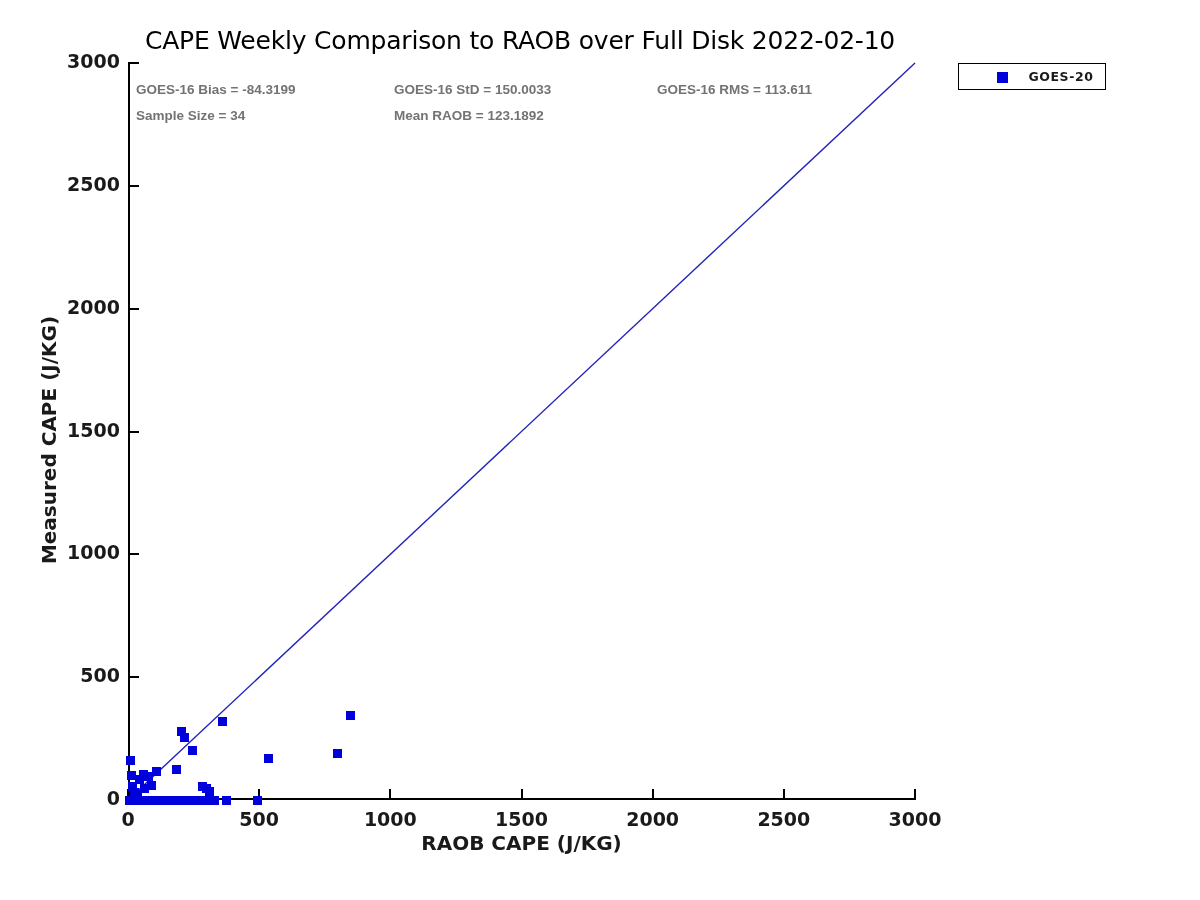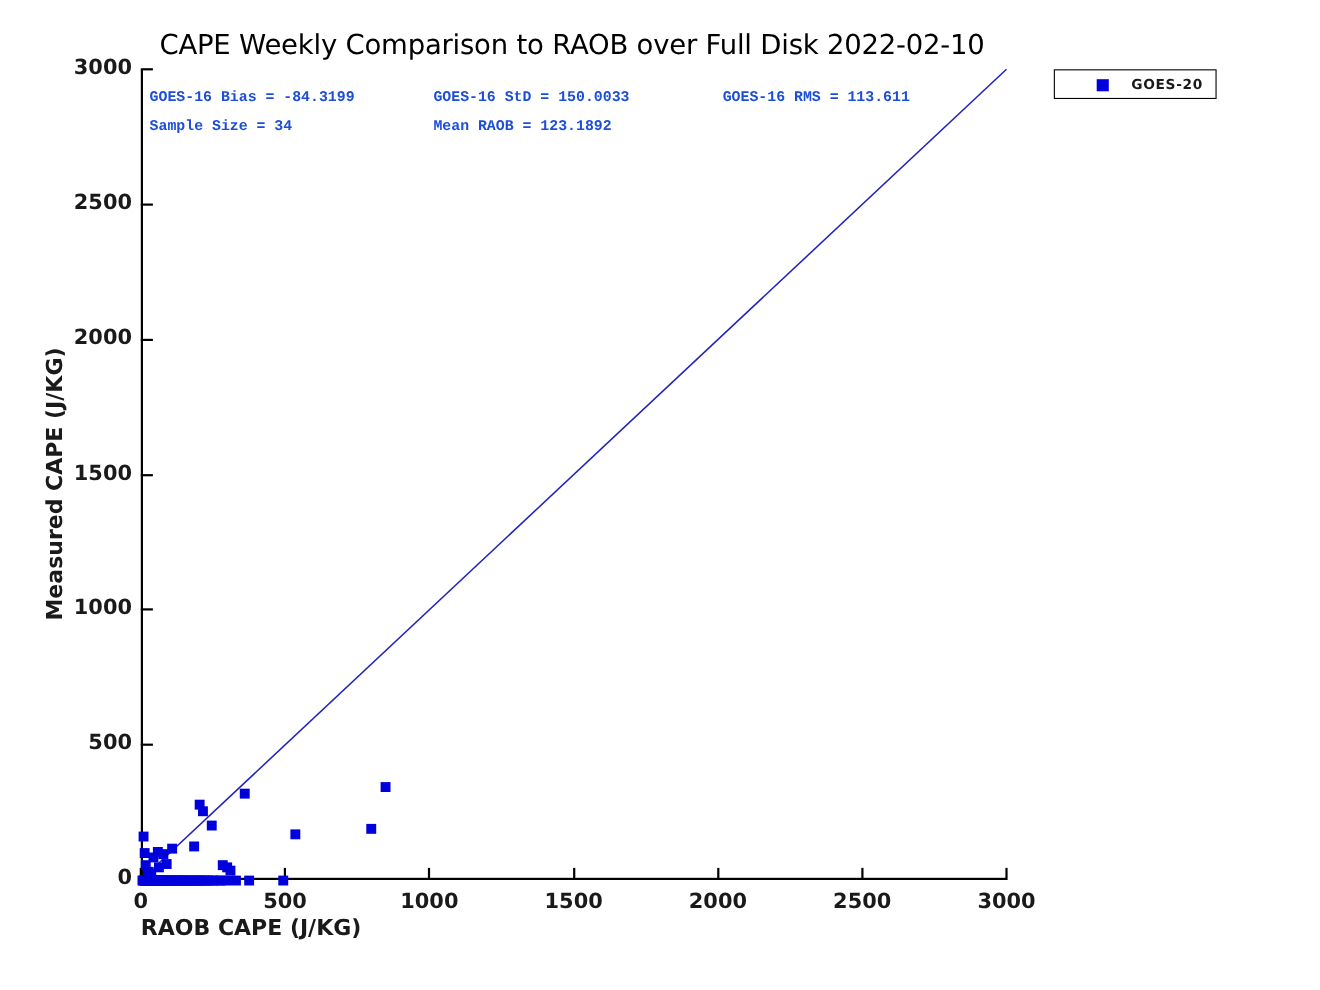--- a/index.html
+++ b/index.html
@@ -40,23 +40,23 @@
     width: 787px;
     height: 737px;
     border-left: 2px solid #000;
     border-bottom: 2px solid #000;
     box-sizing: border-box;
   }
   .stats-line {
     position: absolute;
     font-size: 13.5px;
     font-weight: bold;
-    color: #1d4ed8;
+    color: #737373;
     white-space: nowrap;
-    font-family: Liberation Mono, monospace;
+    font-family: Liberation Sans, sans-serif;
   }
   .stat-a { left: 136px; }
   .stat-b { left: 394px; }
   .stat-c { left: 657px; }
   .row-1 { top: 82px; }
   .row-2 { top: 108px; }
   .ytick-wrap {
     position: absolute;
     left: 0;
     width: 120px;
@@ -88,21 +88,21 @@
     top: 789px;
     width: 0;
     height: 11px;
     border-left: 2px solid #000;
   }
   .axis-label-x {
     position: absolute;
     left: 128px;
     top: 831px;
     width: 787px;
-    text-align: left;
+    text-align: center;
     font-size: 20px;
     font-weight: bold;
     color: #1a1a1a;
     font-family: "DejaVu Sans", sans-serif;
   }
   .axis-label-y {
     position: absolute;
     left: -321px;
     top: 428px;
     width: 740px;

